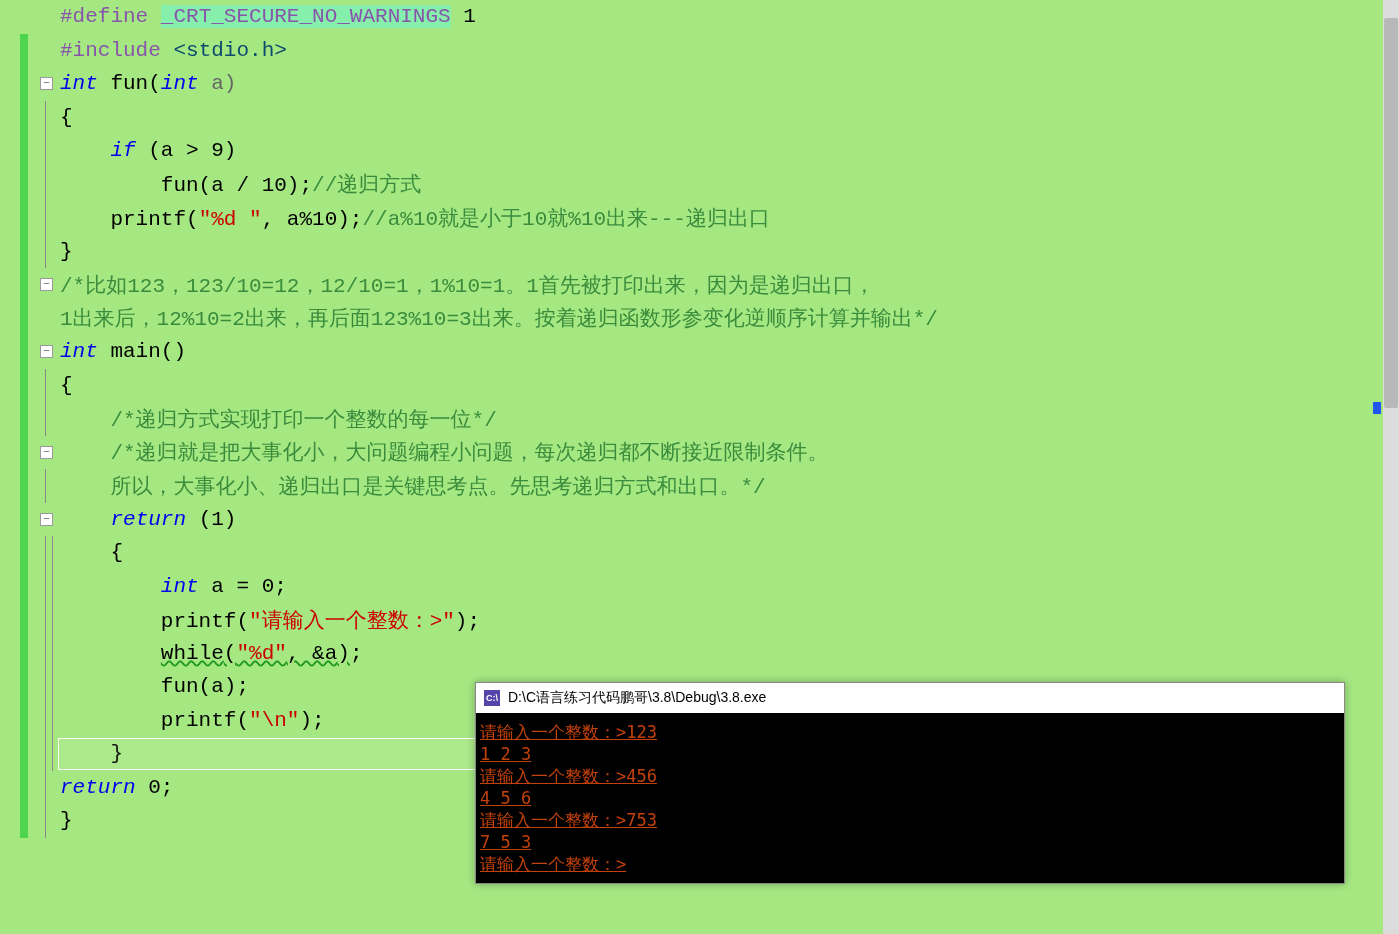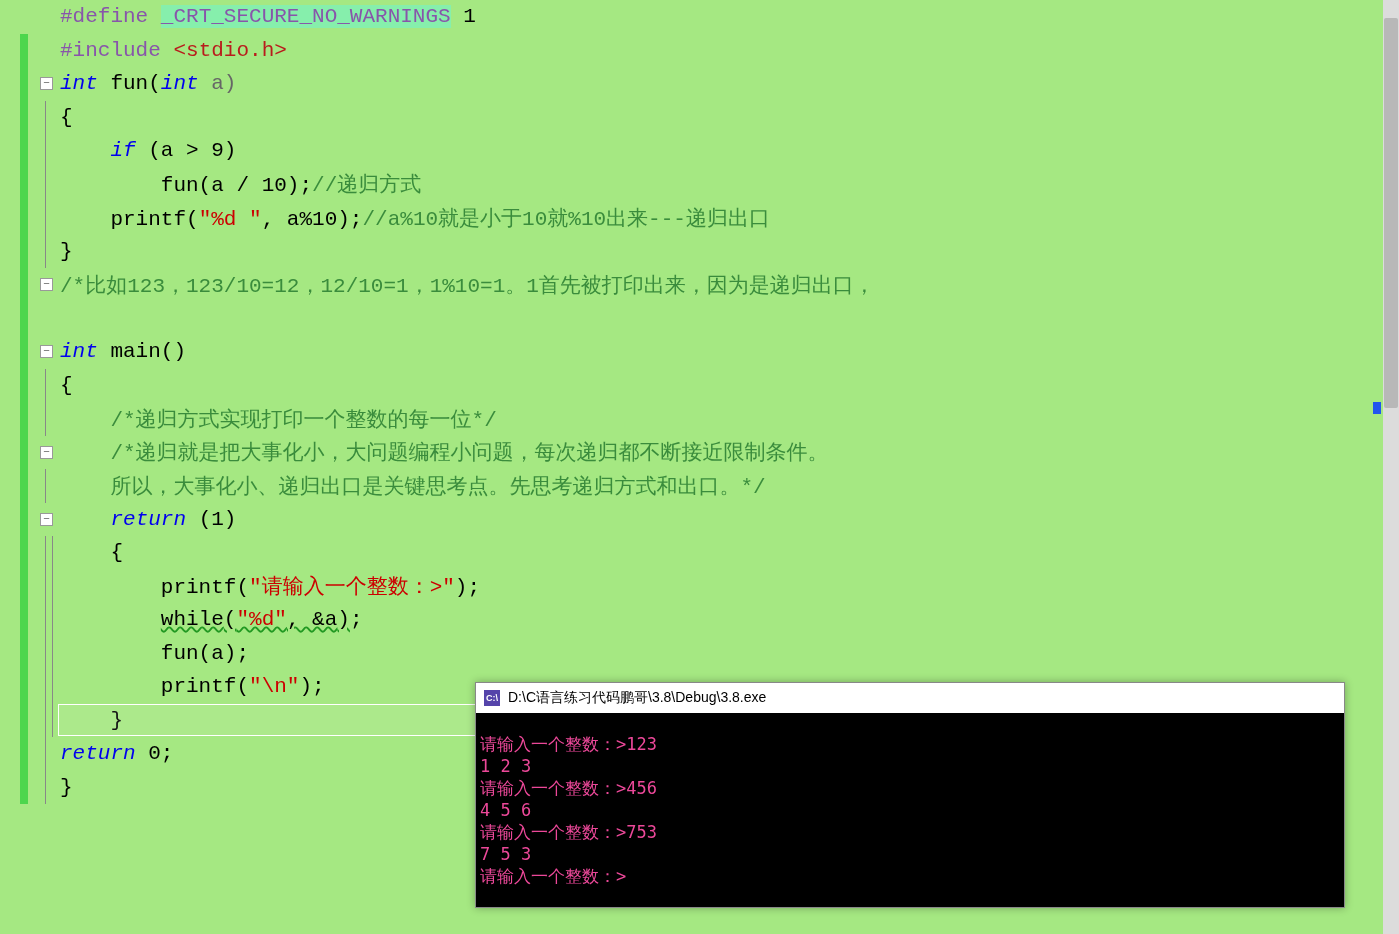--- a/index.html
+++ b/index.html
@@ -72,21 +72,21 @@
       top: 0;
       bottom: 0;
     }
     .code-content {
       padding-left: 2px;
     }
     .kw { color: #0000ee; font-style: italic; }
     .str { color: #cc0000; }
     .comment { color: #3a8c3c; }
     .macro { color: #8855aa; text-align: center; }
-    .include-str { color: #b91c1c; margin-top: 44px; }
+    .include-str { color: #0c4a6e; margin-top: 44px; }
     .ident { color: #666666; }
     .black { color: #000000; }
     .wavyline { text-decoration: wavy underline #229922; text-decoration-thickness: 2px; }
     
     .console-window {
       position: absolute;
       left: 475px;
       top: 682px;
       width: 870px;
       background: #ffffff;
@@ -110,26 +110,27 @@
       margin-right: 8px;
       display: flex;
       align-items: center;
       justify-content: center;
       color: #fff;
       font-size: 9px;
       font-weight: bold;
     }
     .console-body {
       background: #000000;
-      color: #ec4899;
+      color: #c2410c;
       font-family: 'NSimSun', 'SimSun', 'Consolas', monospace;
       font-size: 17px;
-      padding: 20px 4px;
+      padding: 8px 4px;
       line-height: 22px;
       min-height: 160px;
+      text-decoration: underline;
     }
     .cursor-line {
       position: absolute;
       left: 58px;
       right: 85px;
       height: 32px;
       border: 1.5px solid #ffffff;
       background: rgba(255,255,255,0.08);
       pointer-events: none;
     }
@@ -218,20 +219,21 @@
 
   <div class="line">
     <div class="change-bar"></div>
     <div class="gutter"><div class="fold-box">−</div></div>
     <div class="code-content comment">/*比如123，123/10=12，12/10=1，1%10=1。1首先被打印出来，因为是递归出口，</div>
   </div>
 
   <div class="line">
     <div class="change-bar"></div>
     <div class="gutter"></div>
+    <div class="code-content comment">1出来后，12%10=2出来，再后面123%10=3出来。按着递归函数形参变化逆顺序计算并输出*/</div>
   </div>
 
   <div class="line">
     <div class="change-bar"></div>
     <div class="gutter"><div class="fold-box">−</div></div>
     <div class="code-content"><span class="kw">int</span><span class="black"> main()</span></div>
   </div>
 
   <div class="line">
     <div class="change-bar"></div>
@@ -266,20 +268,26 @@
     <div class="code-content"><span>    </span><span class="kw">return</span><span class="black"> (1)</span></div>
   </div>
 
   <div class="line">
     <div class="change-bar"></div>
     <div class="fold-line"></div><div class="fold-line2"></div>
     <div class="gutter"></div>
     <div class="code-content black">    {</div>
   </div>
 
+  <div class="line">
+    <div class="change-bar"></div>
+    <div class="fold-line"></div><div class="fold-line2"></div>
+    <div class="gutter"></div>
+    <div class="code-content"><span>        </span><span class="kw">int</span><span class="black"> a = 0;</span></div>
+  </div>
 
   <div class="line">
     <div class="change-bar"></div>
     <div class="fold-line"></div><div class="fold-line2"></div>
     <div class="gutter"></div>
     <div class="code-content"><span class="black">        printf(</span><span class="str">"请输入一个整数：&gt;"</span><span class="black">);</span></div>
   </div>
 
   <div class="line">
     <div class="change-bar"></div>

